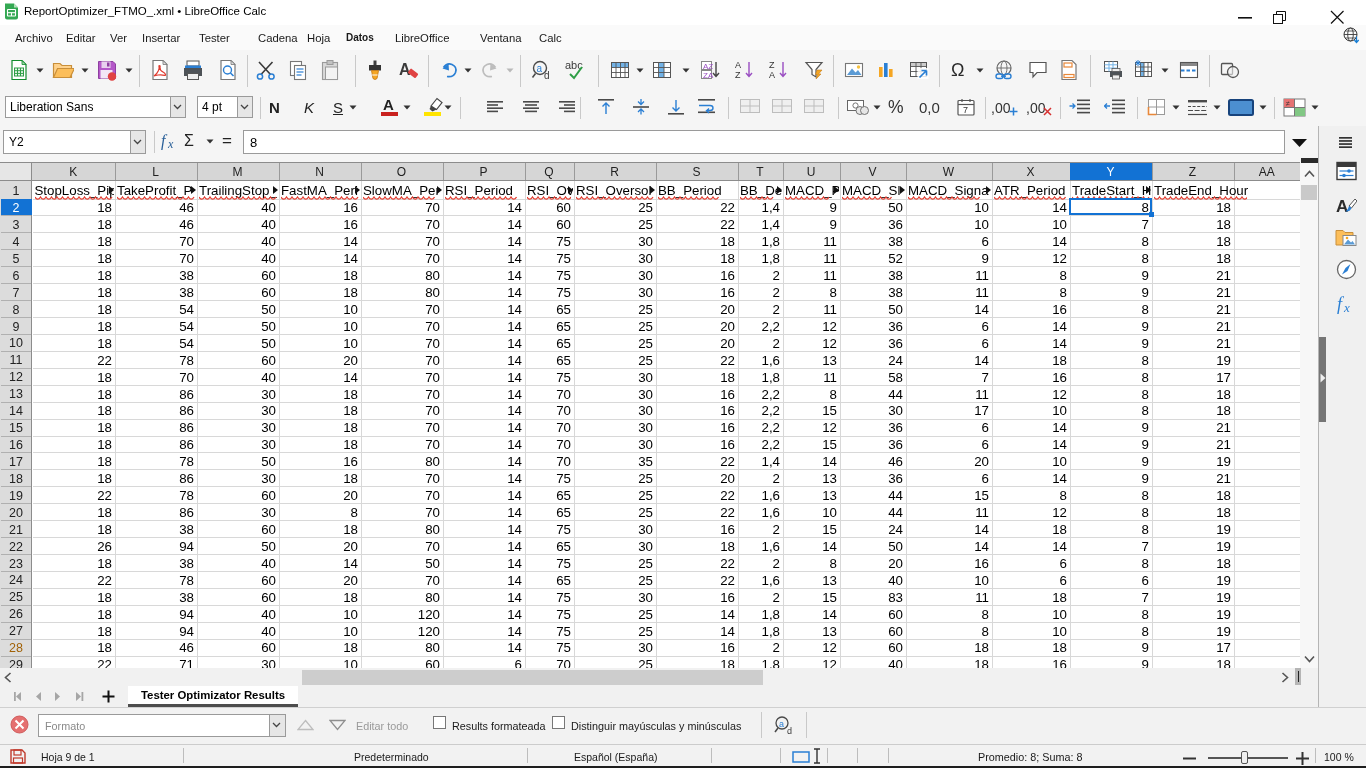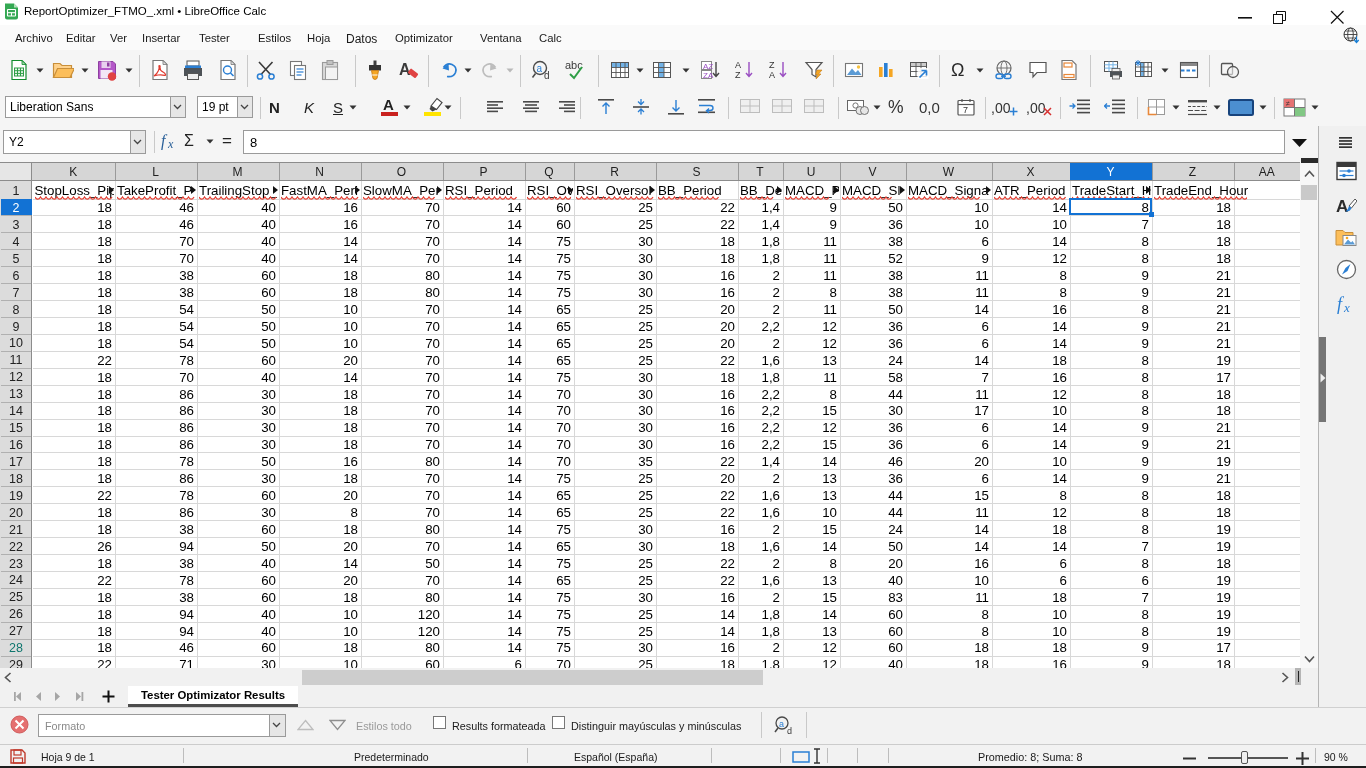--- a/index.html
+++ b/index.html
@@ -24,24 +24,24 @@
     </svg>
 <svg style="position:absolute;left:1330px;top:10px" width="15" height="15" viewBox="0 0 15 15">
       <path d="M1,1 L13.5,13.5 M13.5,1 L1,13.5" stroke="#111" stroke-width="1.2"></path>
     </svg>
 <div style="position:absolute;left:0;top:25px;width:1366px;height:25px;background:#fafafa"></div>
 <div style="position:absolute;left:15px;top:31.5px;font-size:11.3px;color:#1a1a1a;font-weight:normal;white-space:pre;">Archivo</div>
 <div style="position:absolute;left:66px;top:31.5px;font-size:11.3px;color:#1a1a1a;font-weight:normal;white-space:pre;">Editar</div>
 <div style="position:absolute;left:110px;top:31.5px;font-size:11.3px;color:#1a1a1a;font-weight:normal;white-space:pre;">Ver</div>
 <div style="position:absolute;left:142px;top:31.5px;font-size:11.3px;color:#1a1a1a;font-weight:normal;white-space:pre;">Insertar</div>
 <div style="position:absolute;left:199px;top:31.5px;font-size:11.3px;color:#1a1a1a;font-weight:normal;white-space:pre;">Tester</div>
-<div style="position:absolute;left:258px;top:31.5px;font-size:11.3px;color:#1a1a1a;font-weight:normal;white-space:pre;">Estilos</div>
+<div style="position:absolute;left:258px;top:31.5px;font-size:11.3px;color:#1a1a1a;font-weight:normal;white-space:pre;">Cadena</div>
 <div style="position:absolute;left:307px;top:31.5px;font-size:11.3px;color:#1a1a1a;font-weight:normal;white-space:pre;">Hoja</div>
-<div style="position:absolute;left:346px;top:31.5px;font-size:12px;color:#1a1a1a;font-weight:normal;white-space:pre;">Datos</div>
-<div style="position:absolute;left:395px;top:31.5px;font-size:11.3px;color:#1a1a1a;font-weight:normal;white-space:pre;">Optimizator</div>
+<div style="position:absolute;left:346px;top:31.5px;font-size:10px;color:#1a1a1a;font-weight:bold;white-space:pre;">Datos</div>
+<div style="position:absolute;left:395px;top:31.5px;font-size:11.3px;color:#1a1a1a;font-weight:normal;white-space:pre;">LibreOffice</div>
 <div style="position:absolute;left:480px;top:31.5px;font-size:11.3px;color:#1a1a1a;font-weight:normal;white-space:pre;">Ventana</div>
 <div style="position:absolute;left:539px;top:31.5px;font-size:11.3px;color:#1a1a1a;font-weight:normal;white-space:pre;">Calc</div>
 <svg style="position:absolute;left:1343px;top:27px" width="17" height="18" viewBox="0 0 17 18">
 <circle cx="7.5" cy="7.5" r="6.5" fill="none" stroke="#3a3a3a" stroke-width="1"></circle>
 <ellipse cx="7.5" cy="7.5" rx="2.8" ry="6.5" fill="none" stroke="#3a3a3a" stroke-width="0.9"></ellipse>
 <line x1="1" y1="7.5" x2="14" y2="7.5" stroke="#3a3a3a" stroke-width="0.9"></line>
 <line x1="2.2" y1="4" x2="12.8" y2="4" stroke="#3a3a3a" stroke-width="0.8"></line>
 <line x1="2.2" y1="11" x2="12.8" y2="11" stroke="#3a3a3a" stroke-width="0.8"></line>
 <path d="M13.5,9.5 L13.5,15 M11.3,13 L13.5,15.5 L15.7,13" stroke="#1a7fd4" stroke-width="1.3" fill="none"></path>
 </svg>
@@ -255,21 +255,21 @@
 <circle cx="14" cy="13" r="5.5" fill="#f2f2f2" fill-opacity="0.6" stroke="#555" stroke-width="1.3"></circle>
 </svg>
 <div style="position:absolute;left:0;top:92px;width:1366px;height:34px;background:#f5f5f5"></div>
 <div style="position:absolute;left:5px;top:96px;width:181px;height:22px;background:#ffffff;border:1px solid #9a9a9a"></div>
 <div style="position:absolute;left:10px;top:100px;font-size:12px;color:#000;font-weight:normal;white-space:pre;">Liberation Sans</div>
 <div style="position:absolute;left:170px;top:97px;width:15px;height:20px;background:#e6e6e6;border-left:1px solid #9a9a9a"></div>
 <svg style="position:absolute;left:173px;top:104px" width="9" height="6" viewBox="0 0 9 6">
       <path d="M1,1 L4.5,4.5 L8,1" fill="none" stroke="#444" stroke-width="1.3"></path>
     </svg>
 <div style="position:absolute;left:197px;top:96px;width:56px;height:22px;background:#ffffff;border:1px solid #9a9a9a"></div>
-<div style="position:absolute;left:202px;top:100px;font-size:12px;color:#000;font-weight:normal;white-space:pre;">19 pt</div>
+<div style="position:absolute;left:202px;top:100px;font-size:12px;color:#000;font-weight:normal;white-space:pre;">4 pt</div>
 <div style="position:absolute;left:237px;top:97px;width:15px;height:20px;background:#e6e6e6;border-left:1px solid #9a9a9a"></div>
 <svg style="position:absolute;left:240px;top:104px" width="9" height="6" viewBox="0 0 9 6">
       <path d="M1,1 L4.5,4.5 L8,1" fill="none" stroke="#444" stroke-width="1.3"></path>
     </svg>
 <div style="position:absolute;left:260px;top:97px;width:1px;height:22px;background:#c9c9c9"></div>
 <div style="position:absolute;left:269px;top:99px;font-size:15px;color:#222;font-weight:bold;white-space:pre;">N</div>
 <div style="position:absolute;left:304px;top:99px;font-size:15px;color:#222;font-weight:normal;white-space:pre;font-style:italic">K</div>
 <div style="position:absolute;left:333px;top:99px;font-size:15px;color:#222;font-weight:normal;white-space:pre;text-decoration:underline">S</div>
 <svg style="position:absolute;left:349px;top:105px" width="8" height="5" viewBox="0 0 8 5">
       <path d="M0.5,0.5 L7.5,0.5 L4,4.5 Z" fill="#333333"></path>
@@ -526,21 +526,21 @@
 <div style="position:absolute;left:0px;top:556.53px;width:32.0px;text-align:center;font-size:12.5px;color:#222">23</div>
 <div style="position:absolute;left:1px;top:570.96px;width:30.0px;height:1px;background:#b0b0b0"></div>
 <div style="position:absolute;left:0px;top:573.46px;width:32.0px;text-align:center;font-size:12.5px;color:#222">24</div>
 <div style="position:absolute;left:1px;top:587.89px;width:30.0px;height:1px;background:#b0b0b0"></div>
 <div style="position:absolute;left:0px;top:590.39px;width:32.0px;text-align:center;font-size:12.5px;color:#222">25</div>
 <div style="position:absolute;left:1px;top:604.8199999999999px;width:30.0px;height:1px;background:#b0b0b0"></div>
 <div style="position:absolute;left:0px;top:607.3199999999999px;width:32.0px;text-align:center;font-size:12.5px;color:#222">26</div>
 <div style="position:absolute;left:1px;top:621.75px;width:30.0px;height:1px;background:#b0b0b0"></div>
 <div style="position:absolute;left:0px;top:624.25px;width:32.0px;text-align:center;font-size:12.5px;color:#222">27</div>
 <div style="position:absolute;left:1px;top:638.6800000000001px;width:30.0px;height:1px;background:#b0b0b0"></div>
-<div style="position:absolute;left:0px;top:641.1800000000001px;width:32.0px;text-align:center;font-size:12.5px;color:#0f766e">28</div>
+<div style="position:absolute;left:0px;top:641.1800000000001px;width:32.0px;text-align:center;font-size:12.5px;color:#a16207">28</div>
 <div style="position:absolute;left:1px;top:655.61px;width:30.0px;height:1px;background:#b0b0b0"></div>
 <div style="position:absolute;left:0px;top:658.11px;width:32.0px;text-align:center;font-size:12.5px;color:#222">29</div>
 <div style="position:absolute;left:114.5px;top:181.3px;width:1px;height:486.7px;background:#d8d8d8"></div>
 <div style="position:absolute;left:196.5px;top:181.3px;width:1px;height:486.7px;background:#d8d8d8"></div>
 <div style="position:absolute;left:278.5px;top:181.3px;width:1px;height:486.7px;background:#d8d8d8"></div>
 <div style="position:absolute;left:360.5px;top:181.3px;width:1px;height:486.7px;background:#d8d8d8"></div>
 <div style="position:absolute;left:442.5px;top:181.3px;width:1px;height:486.7px;background:#d8d8d8"></div>
 <div style="position:absolute;left:524.5px;top:181.3px;width:1px;height:486.7px;background:#d8d8d8"></div>
 <div style="position:absolute;left:573.5px;top:181.3px;width:1px;height:486.7px;background:#d8d8d8"></div>
 <div style="position:absolute;left:655.5px;top:181.3px;width:1px;height:486.7px;background:#d8d8d8"></div>
@@ -1219,21 +1219,21 @@
 <div style="position:absolute;left:269px;top:715px;width:16px;height:21px;background:#e6e6e6;border-left:1px solid #9a9a9a"></div>
 <svg style="position:absolute;left:272px;top:722px" width="9" height="6" viewBox="0 0 9 6">
       <path d="M1,1 L4.5,4.5 L8,1" fill="none" stroke="#444" stroke-width="1.3"></path>
     </svg>
 <svg style="position:absolute;left:297px;top:719px" width="17" height="12" viewBox="0 0 17 12">
       <path d="M8.5,1.5 L16,10.5 L1,10.5 Z" fill="none" stroke="#bdbdbd" stroke-width="1.3"></path>
     </svg>
 <svg style="position:absolute;left:329px;top:719px" width="17" height="12" viewBox="0 0 17 12">
       <path d="M1,1.5 L16,1.5 L8.5,10.5 Z" fill="none" stroke="#8f8f8f" stroke-width="1.3"></path>
     </svg>
-<div style="position:absolute;left:356px;top:720px;font-size:10.8px;color:#9a9a9a;font-weight:normal;white-space:pre;">Estilos todo</div>
+<div style="position:absolute;left:356px;top:720px;font-size:10.8px;color:#9a9a9a;font-weight:normal;white-space:pre;">Editar todo</div>
 <div style="position:absolute;left:433px;top:716px;width:13px;height:13px;background:#fff;border:1px solid #777"></div>
 <div style="position:absolute;left:452px;top:720px;font-size:10.8px;color:#1a1a1a;font-weight:normal;white-space:pre;">Results formateada</div>
 <div style="position:absolute;left:552px;top:716px;width:13px;height:13px;background:#fff;border:1px solid #777"></div>
 <div style="position:absolute;left:571px;top:720px;font-size:10.8px;color:#1a1a1a;font-weight:normal;white-space:pre;">Distinguir mayúsculas y minúsculas</div>
 <div style="position:absolute;left:761px;top:712px;width:1px;height:26px;background:#c9c9c9"></div>
 <svg style="position:absolute;left:773px;top:715px" width="22" height="20" viewBox="0 0 22 20">
 <circle cx="9" cy="8" r="6" fill="none" stroke="#4a4a4a" stroke-width="1.3"></circle>
 <line x1="5" y1="13" x2="2" y2="17" stroke="#4a4a4a" stroke-width="1.5"></line>
 <text x="6" y="11.5" font-family="Liberation Sans" font-size="9" fill="#2a7fd4">a</text>
 <text x="14" y="19" font-family="Liberation Sans" font-size="9" fill="#3a3a3a">d</text>
@@ -1266,14 +1266,14 @@
       <rect x="0" y="5.5" width="13" height="2" fill="#333"></rect>
     </svg>
 <div style="position:absolute;left:1208px;top:757px;width:80px;height:1.5px;background:#555"></div>
 <div style="position:absolute;left:1246px;top:752.5px;width:2px;height:10px;background:#555"></div>
 <div style="position:absolute;left:1241px;top:751px;width:7px;height:13px;background:#f0f0f0;border:1px solid #555;border-radius:2px"></div>
 <svg style="position:absolute;left:1296px;top:752px" width="13" height="13" viewBox="0 0 13 13">
       <rect x="0" y="5.5" width="13" height="2" fill="#333"></rect>
       <rect x="5.5" y="0" width="2" height="13" fill="#333"></rect>
     </svg>
 <div style="position:absolute;left:1315px;top:748px;width:1px;height:15px;background:#bdbdbd"></div>
-<div style="position:absolute;left:1324px;top:751px;font-size:10.5px;color:#1a1a1a;font-weight:normal;white-space:pre;">90 %</div>
+<div style="position:absolute;left:1324px;top:751px;font-size:10.5px;color:#1a1a1a;font-weight:normal;white-space:pre;">100 %</div>
 <div style="position:absolute;left:0px;top:766px;width:1366px;height:2px;background:#1e1e1e"></div>
 </div>
 </body></html>

